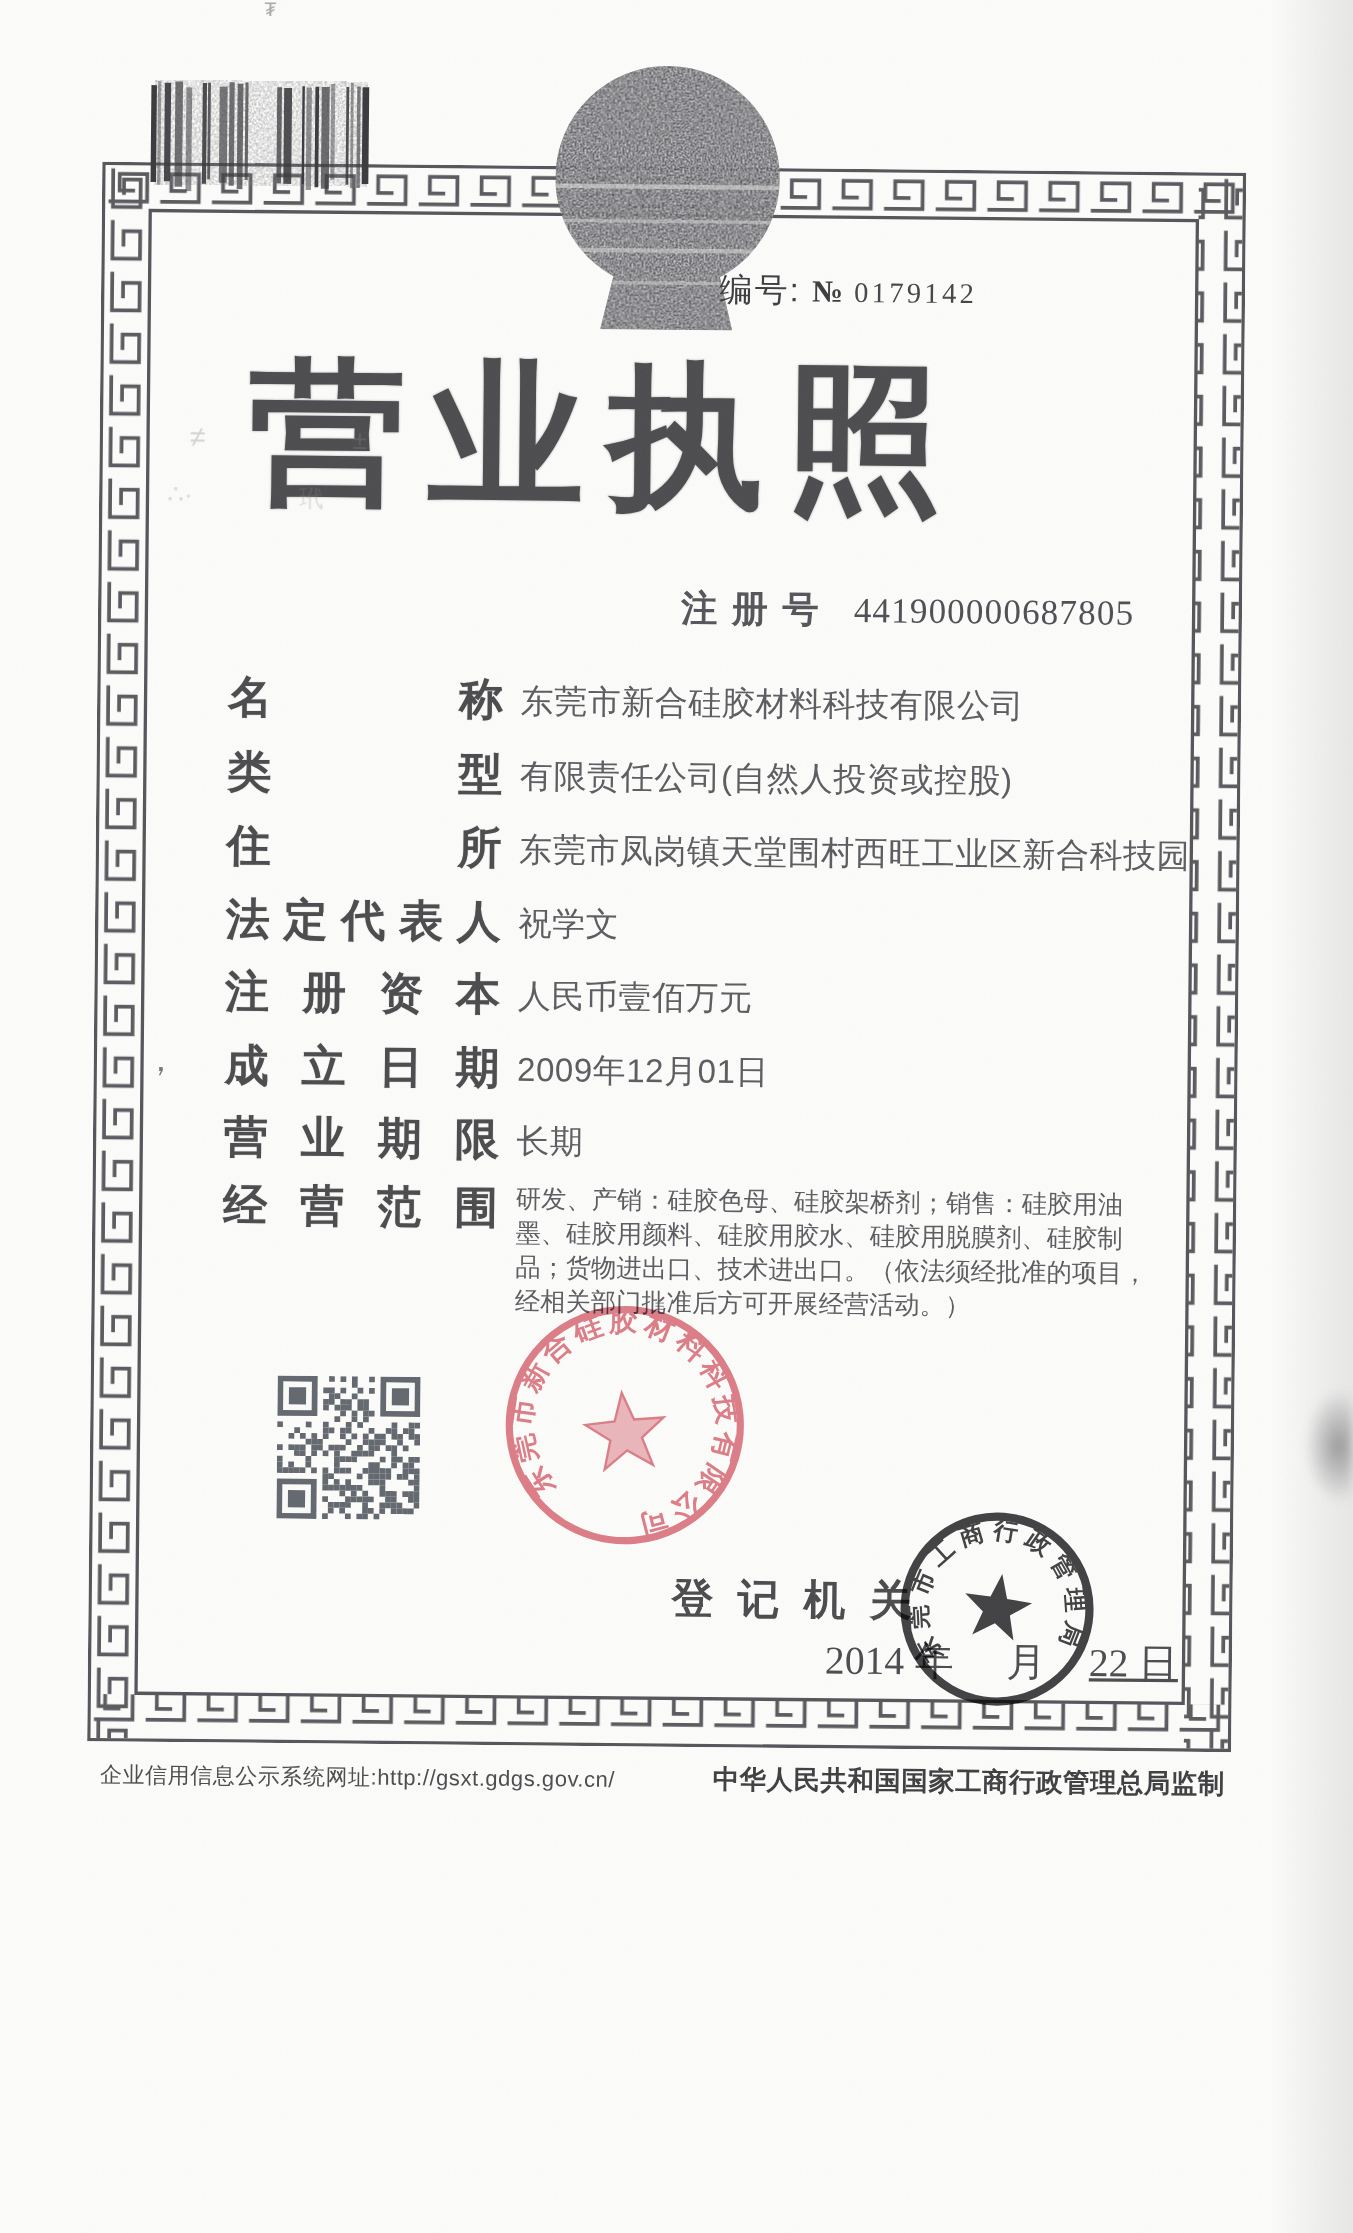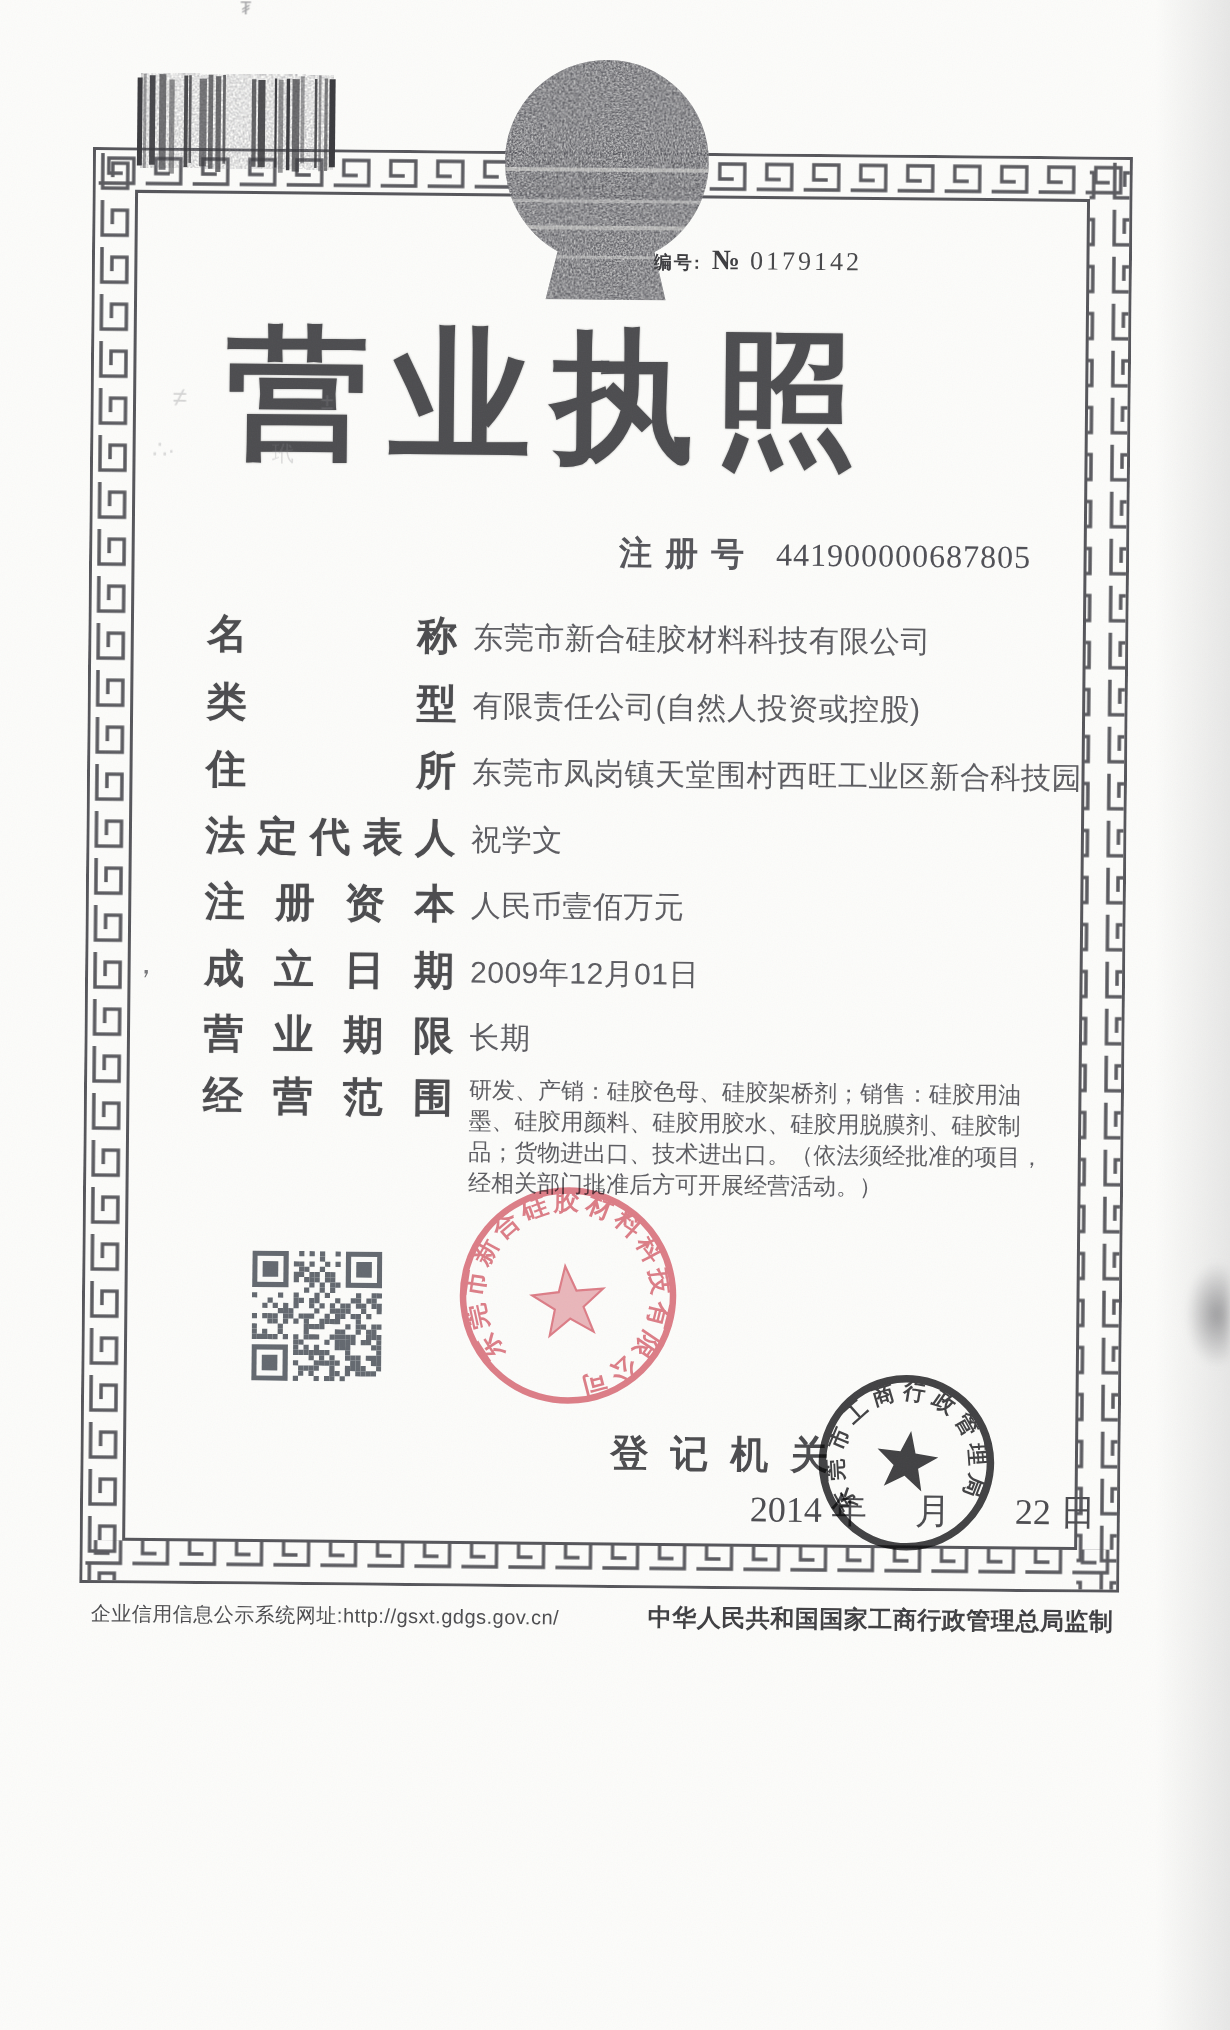--- a/index.html
+++ b/index.html
@@ -9,21 +9,21 @@
         transform:rotate(0.55deg);transform-origin:615px 880px;}
   .abs{position:absolute;}
   
   .edge-band{position:absolute;top:0;right:0;width:75px;height:2030px;
              background:linear-gradient(to right, rgba(120,120,125,0), rgba(120,120,125,0.16));}
   .edge-smudge{position:absolute;left:1186px;top:1262px;width:44px;height:105px;
                background:radial-gradient(ellipse at 70% 50%, rgba(75,75,80,0.5), rgba(75,75,80,0) 70%);
                filter:blur(4px);}
   
   .serial{left:648px;top:243px;display:flex;align-items:baseline;gap:10px;color:#3d3d40;}
-  .serial .lab{font-size:18px;font-weight:bold;letter-spacing:2px;}
+  .serial .lab{font-size:30px;font-weight:normal;letter-spacing:2px;}
   .serial .no-sym{font-family:"Liberation Serif","DejaVu Serif",serif;font-size:28px;font-weight:bold;}
   .serial .num{font-family:"Liberation Serif","DejaVu Serif",serif;font-size:26px;letter-spacing:3px;color:#464649;}
   
   .title{left:222px;top:318px;width:630px;height:160px;display:flex;justify-content:space-between;
          font-size:142px;font-weight:bold;color:#4c4c4f;font-family:"Liberation Serif","DejaVu Serif",serif;
          text-shadow:0 0 2px rgba(40,40,40,0.45);line-height:160px;}
   
   .regno{left:616px;top:531px;display:flex;align-items:baseline;color:#4d4d52;}
   .regno .lab{width:125px;display:flex;justify-content:space-between;font-size:33px;font-weight:bold;color:#55555a;}
   .regno .num{margin-left:32px;font-family:"Liberation Serif","DejaVu Serif",serif;font-size:32px;
@@ -34,21 +34,21 @@
           font-size:40px;font-weight:bold;color:#4b4b4e;font-family:"Liberation Serif","DejaVu Serif",serif;
           text-shadow:0 0 1px rgba(50,50,50,.4);}
   .fvalue{margin-left:16px;padding-top:9px;font-size:30px;color:#5c5c61;letter-spacing:0.5px;}
   .fvalue.small{font-size:23px;line-height:31px;width:592px;padding-top:4px;letter-spacing:0;}
   
   .registrar{left:616px;top:1428px;width:218px;display:flex;justify-content:space-between;
              font-size:38px;font-weight:bold;color:#4b4b4e;font-family:"Liberation Serif","DejaVu Serif",serif;}
   .issue-date{left:756px;top:1484px;display:flex;align-items:baseline;font-size:36px;color:#4c4c50;
               font-family:"Liberation Serif","DejaVu Serif",serif;}
   .issue-date .m{margin-left:48px;}
-  .issue-date .d{margin-left:64px;}
+  .issue-date .d{margin-left:39px;text-decoration:underline;}
   
   .footer-left{left:98px;top:1605px;font-size:20px;color:#4c4c4f;letter-spacing:0.5px;}
   .footer-right{left:655px;top:1601px;font-size:24px;font-weight:bold;color:#3f3f42;letter-spacing:0.5px;}
   
   .ghost{position:absolute;color:#8a8a8e;filter:blur(0.7px);}
   .seal{mix-blend-mode:multiply;}
   svg{display:block;}
 </style>
 </head>
 <body>

